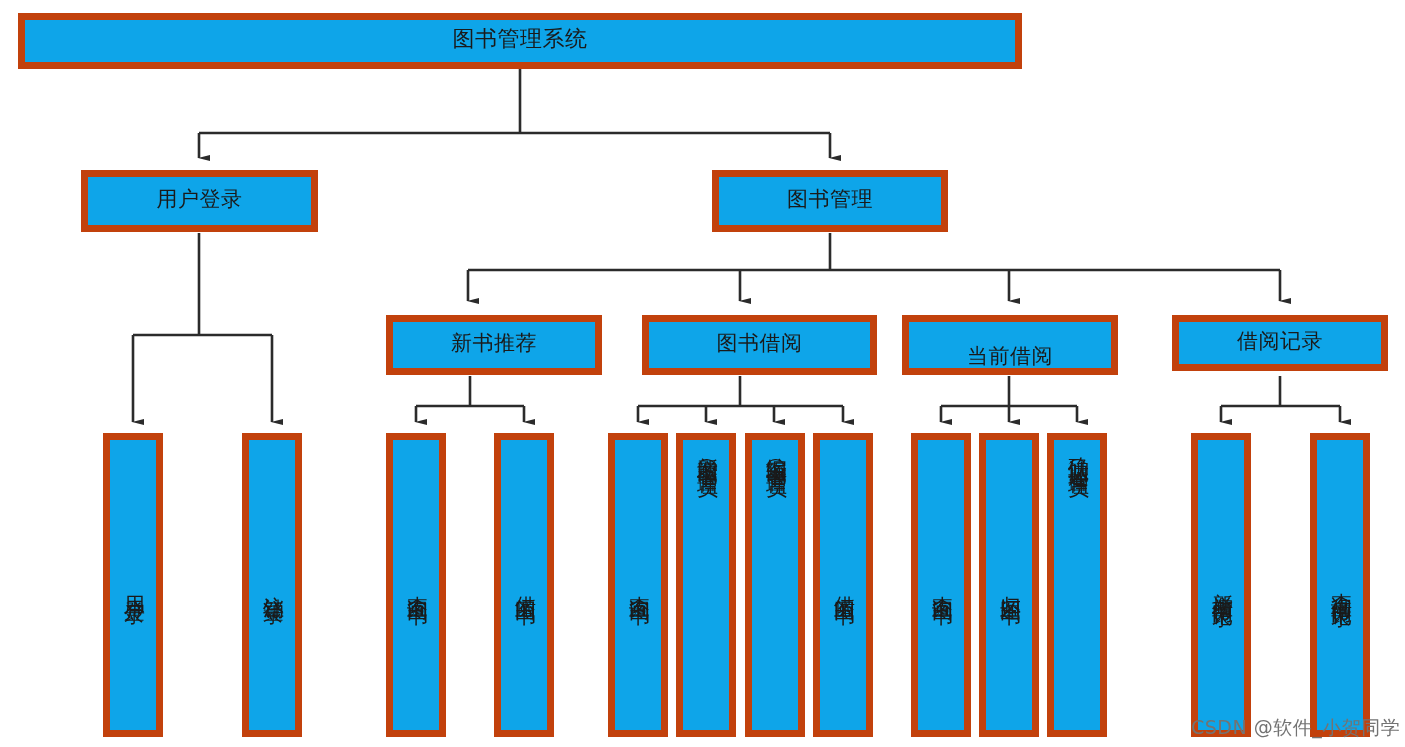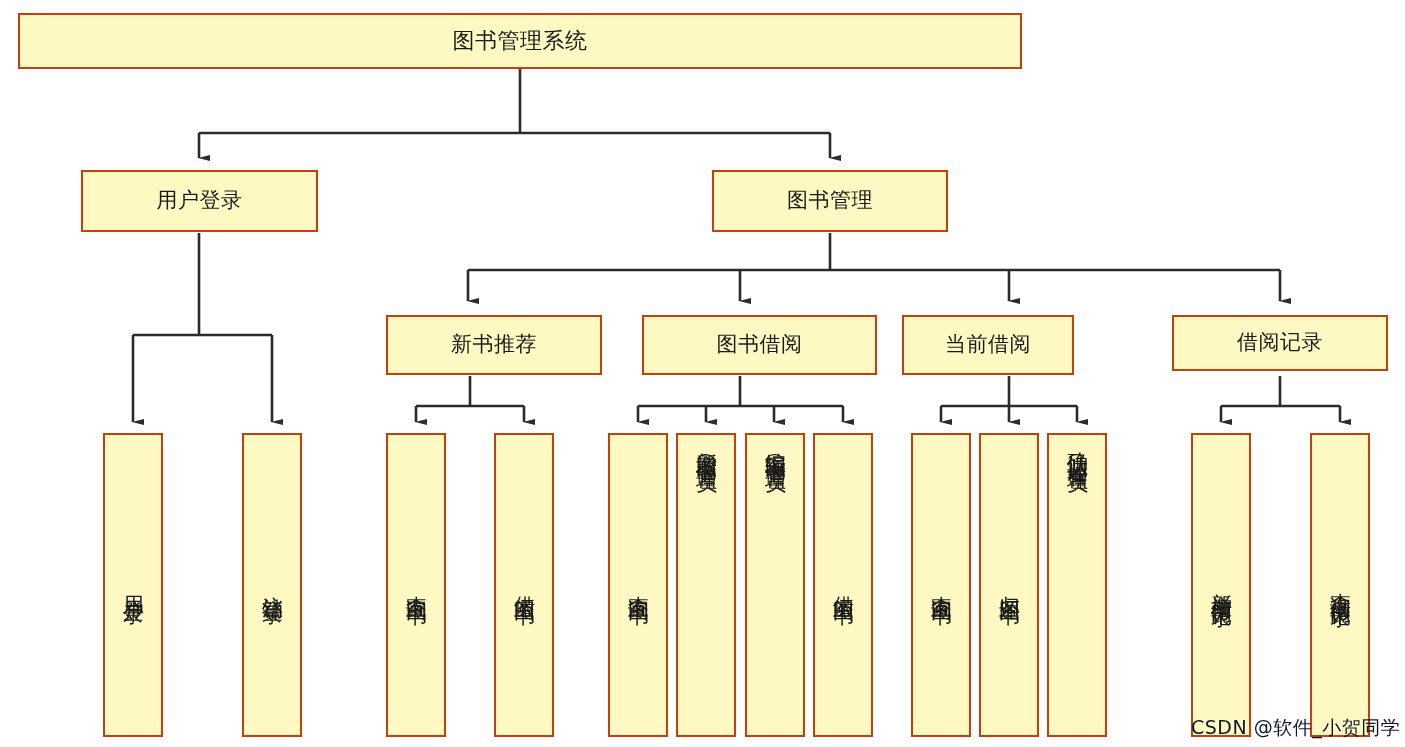--- a/index.html
+++ b/index.html
@@ -23,26 +23,27 @@
     position: absolute;
     left: 0;
     top: 0;
     width: 1405px;
     height: 747px;
     pointer-events: none;
   }
   .node {
     position: absolute;
     box-sizing: border-box;
-    border: 2px solid #c2410c;
-    background: #fef9c3;
+    border: 7px solid #c2410c;
+    background: #0ea5e9;
     display: flex;
     align-items: center;
     justify-content: center;
     color: #1a1a1a;
+    font-family: Liberation Mono, monospace;
   }
   .node .lbl {
     display: block;
     text-align: center;
     line-height: 1.02;
     color: #1a1a1a;
   }
   
   .node.h .lbl {
     font-size: 21px;
@@ -69,21 +70,21 @@
   
   .node.v.mid {
     align-items: center;
   }
   .node.v.top {
     align-items: flex-start;
   }
   .watermark {
     position: absolute;
     font-size: 19px;
-    color: #0f172a;
+    color: #737373;
     white-space: nowrap;
     letter-spacing: 0.5px;
   }
 </style>
 </head>
 <body>
 
 <div id="canvas">
 
   <svg class="wires" viewBox="0 0 1405 747" xmlns="http://www.w3.org/2000/svg">
@@ -146,21 +147,21 @@
   <div class="node h" style="left:712px; top:170px; width:236px; height:62px;justify-content:center;">
     <span class="lbl">图书管理</span>
   </div>
 
   <div class="node h" style="left:362px; top:315px; width:216px; height:60px;margin-left:24px;">
     <span class="lbl">新书推荐</span>
   </div>
   <div class="node h" style="left:642px; top:315px; width:235px; height:60px;">
     <span class="lbl">图书借阅</span>
   </div>
-  <div class="node h" style="left:902px; top:315px; width:172px; height:60px;">
+  <div class="node h" style="left:902px; top:315px; width:216px; height:60px;align-items:flex-end;">
     <span class="lbl">当前借阅</span>
   </div>
   <div class="node h" style="left:1172px; top:315px; width:216px; height:56px;">
     <span class="lbl">借阅记录</span>
   </div>
 
   <div class="node v mid" style="left:103px; top:433px; width:60px; height:304px;">
     <span class="lbl">用户登录</span>
   </div>
   <div class="node v mid" style="left:242px; top:433px; width:60px; height:304px;">

